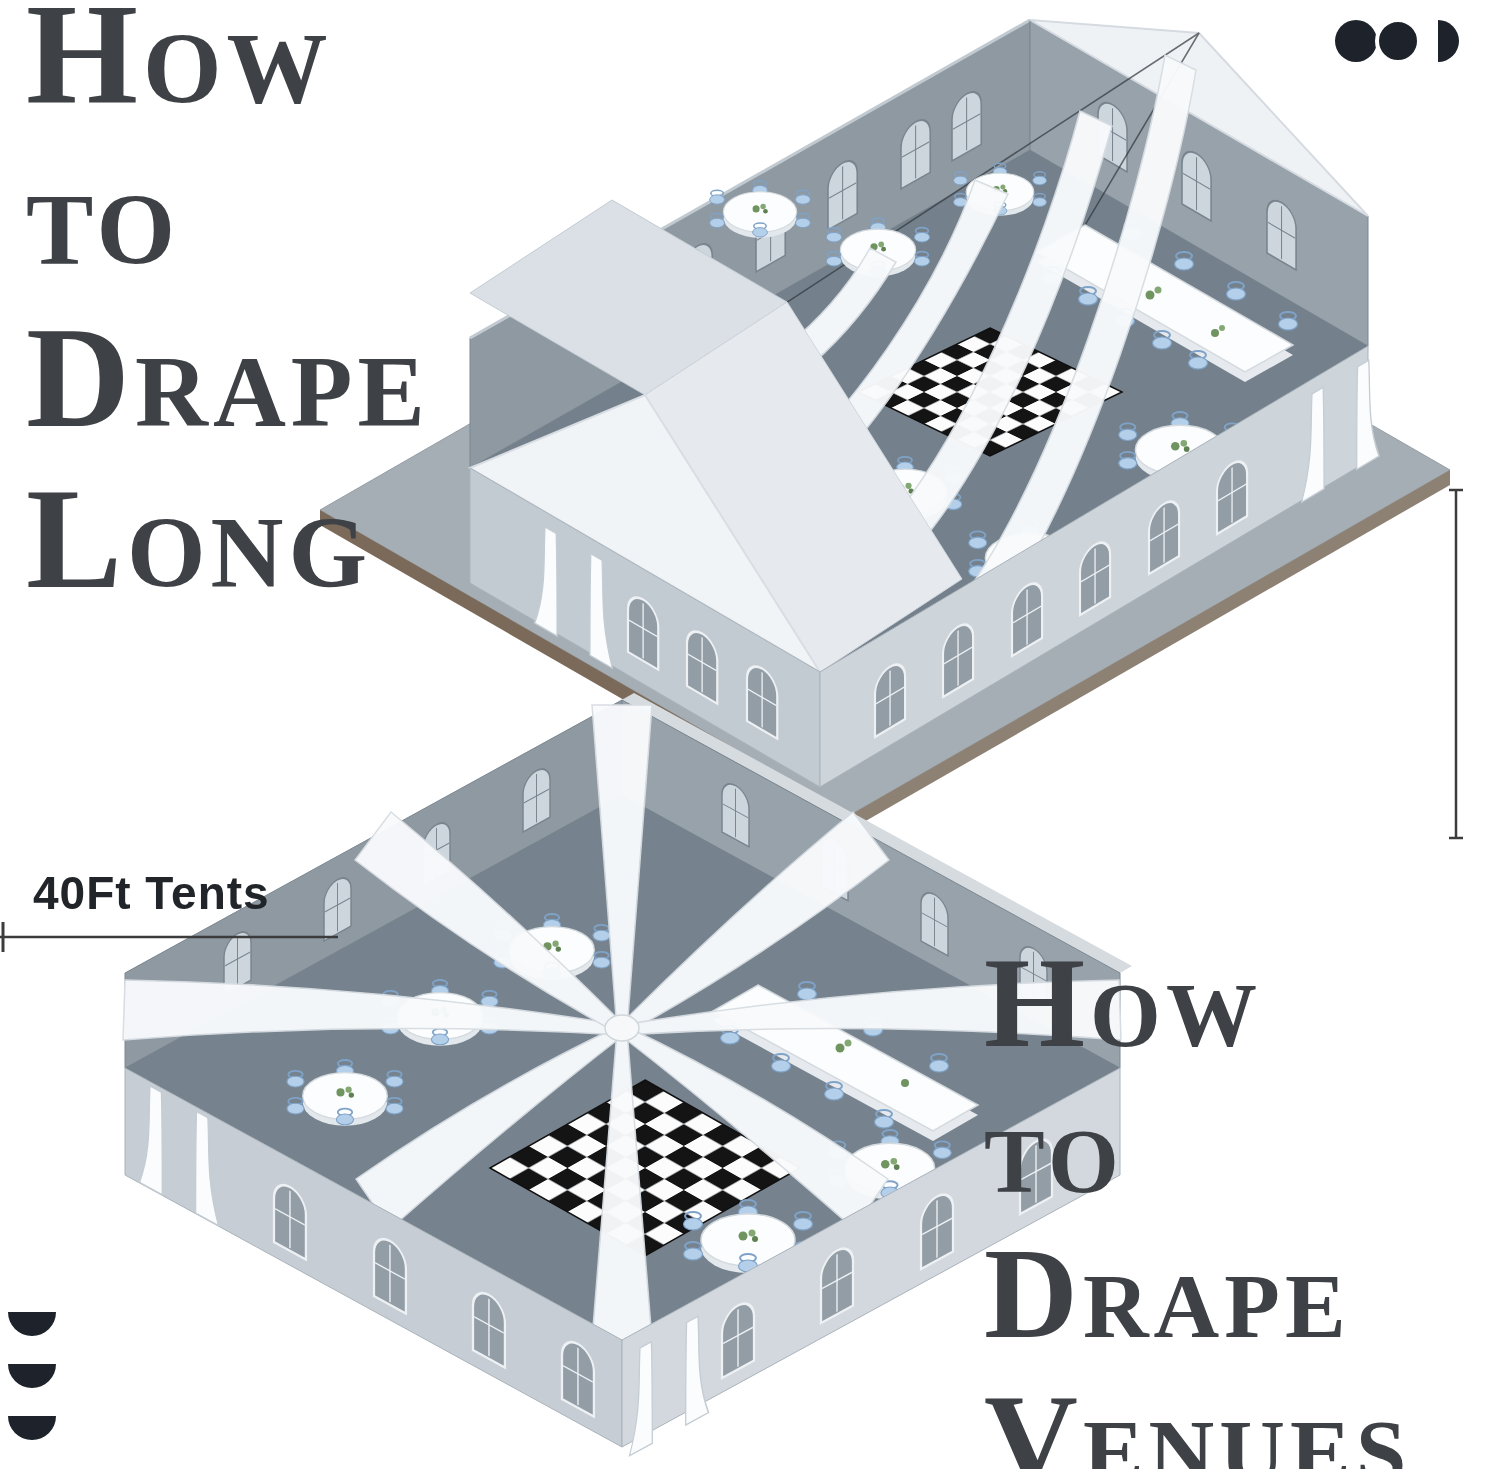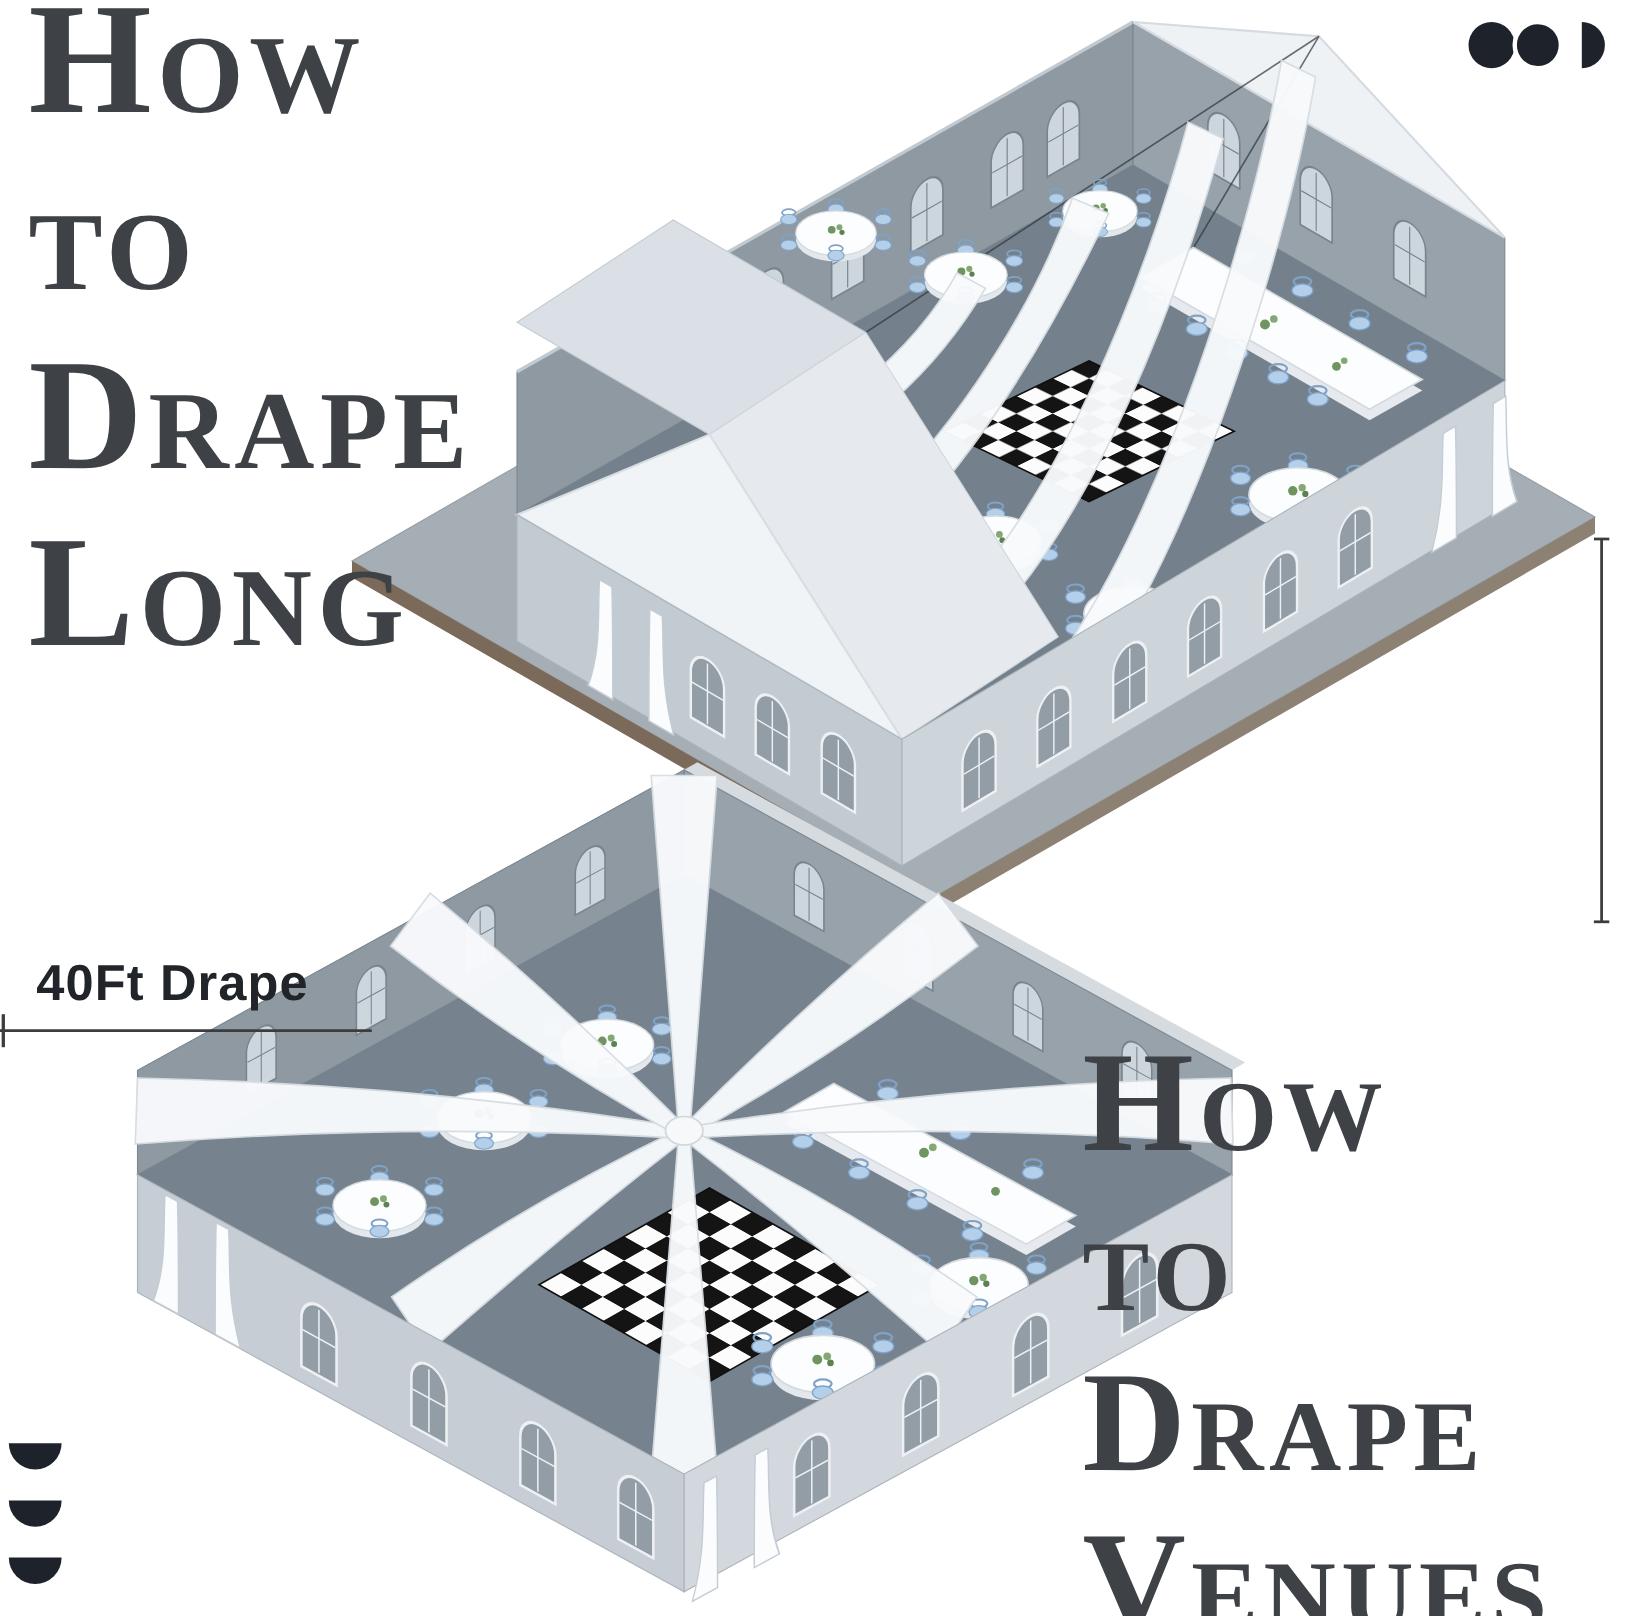--- a/index.html
+++ b/index.html
@@ -287,20 +287,20 @@
   </g>
 </svg>
 
 <div class="title title-top">
   <span class="tline">How</span>
   <span class="tline">to</span>
   <span class="tline">Drape</span>
   <span class="tline">Long</span>
 </div>
 
-<div class="dim-label">40Ft Drape</div>
+<div class="dim-label">40Ft Tents</div>
 
 <div class="title title-bottom">
   <span class="tline">How</span>
   <span class="tline">to</span>
   <span class="tline">Drape</span>
   <span class="tline">Venues</span>
 </div>
 
 </body></html>

